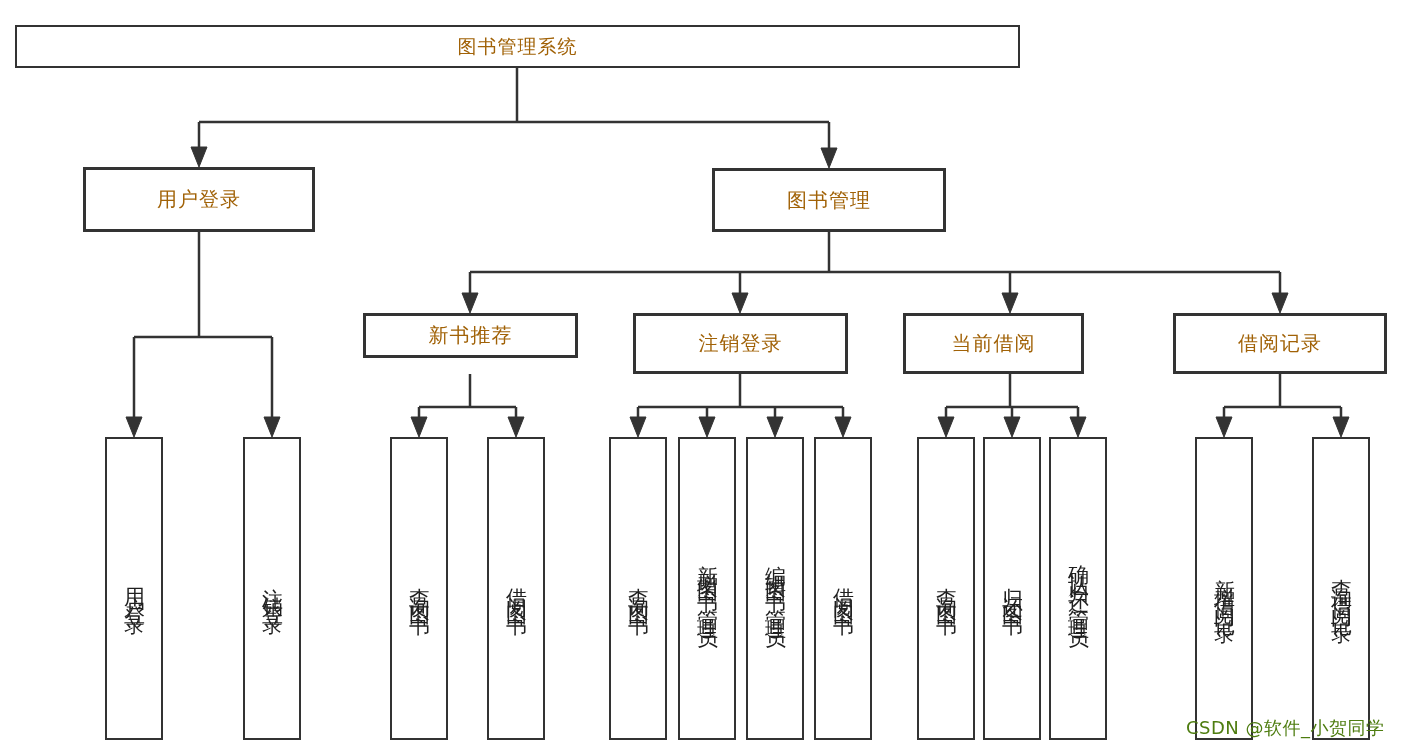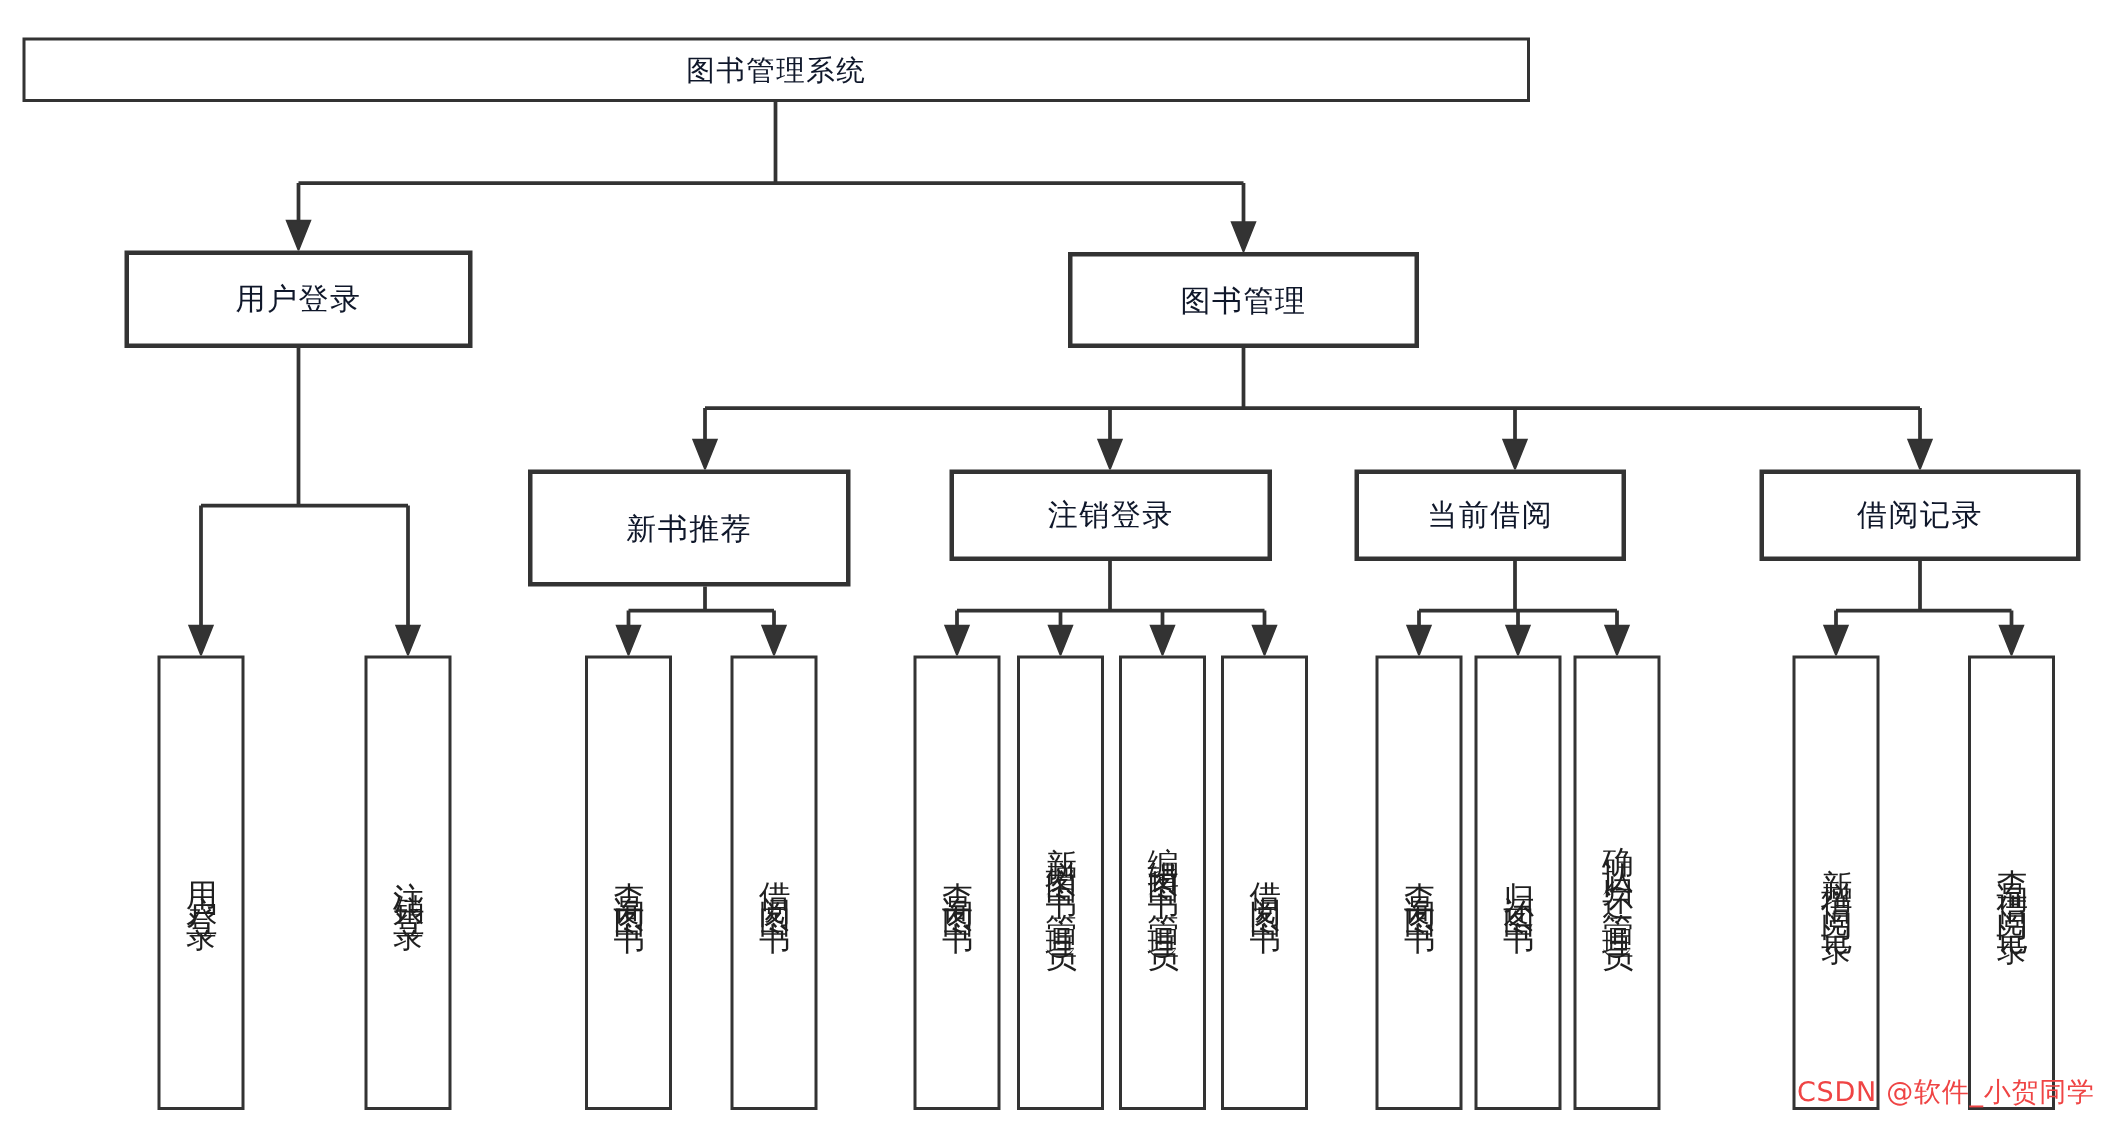--- a/index.html
+++ b/index.html
@@ -24,41 +24,40 @@
     display:flex;align-items:center;justify-content:center;
     z-index:2;
     color:#1f1f1f;
   }
   .box.root{border-width:2px;}
   .box.leaf{width:58px;height:303px;border-width:2px;}
   .hlabel{
     font-size:20px;
     letter-spacing:1px;
     white-space:nowrap;
-    color:#0f172a;
+    color:#a16207;
   }
   .root .hlabel{font-size:19px;}
   .vlabel{
     writing-mode:vertical-rl;
     text-orientation:mixed;
     font-size:21px;
     letter-spacing:9px;
     line-height:1;
     color:#1f1f1f;
     white-space:nowrap;
   }
   .watermark{
     position:absolute;
     left:1186px;top:716px;
     font-size:18px;
-    color:#ef4444;
+    color:#4d7c0f;
     white-space:nowrap;
     z-index:3;
     letter-spacing:0.5px;
-    margin-left:12px;
   }
 </style>
 </head>
 <body>
 
 <div class="stage">
 
   <svg class="wires" viewBox="0 0 1405 747" xmlns="http://www.w3.org/2000/svg">
 
     <g>
@@ -139,21 +138,21 @@
     <span class="hlabel">图书管理系统</span>
   </div>
 
   <div class="box lv2" style="left:83px;top:167px;width:232px;height:65px">
     <span class="hlabel">用户登录</span>
   </div>
   <div class="box lv2" style="left:712px;top:168px;width:234px;height:64px">
     <span class="hlabel">图书管理</span>
   </div>
 
-  <div class="box lv3" style="left:352px;top:313px;width:215px;height:78px">
+  <div class="box lv3" style="left:363px;top:313px;width:215px;height:45px">
     <span class="hlabel">新书推荐</span>
   </div>
   <div class="box lv3" style="left:633px;top:313px;width:215px;height:61px">
     <span class="hlabel">注销登录</span>
   </div>
   <div class="box lv3" style="left:903px;top:313px;width:181px;height:61px">
     <span class="hlabel">当前借阅</span>
   </div>
   <div class="box lv3" style="left:1173px;top:313px;width:214px;height:61px">
     <span class="hlabel">借阅记录</span>

